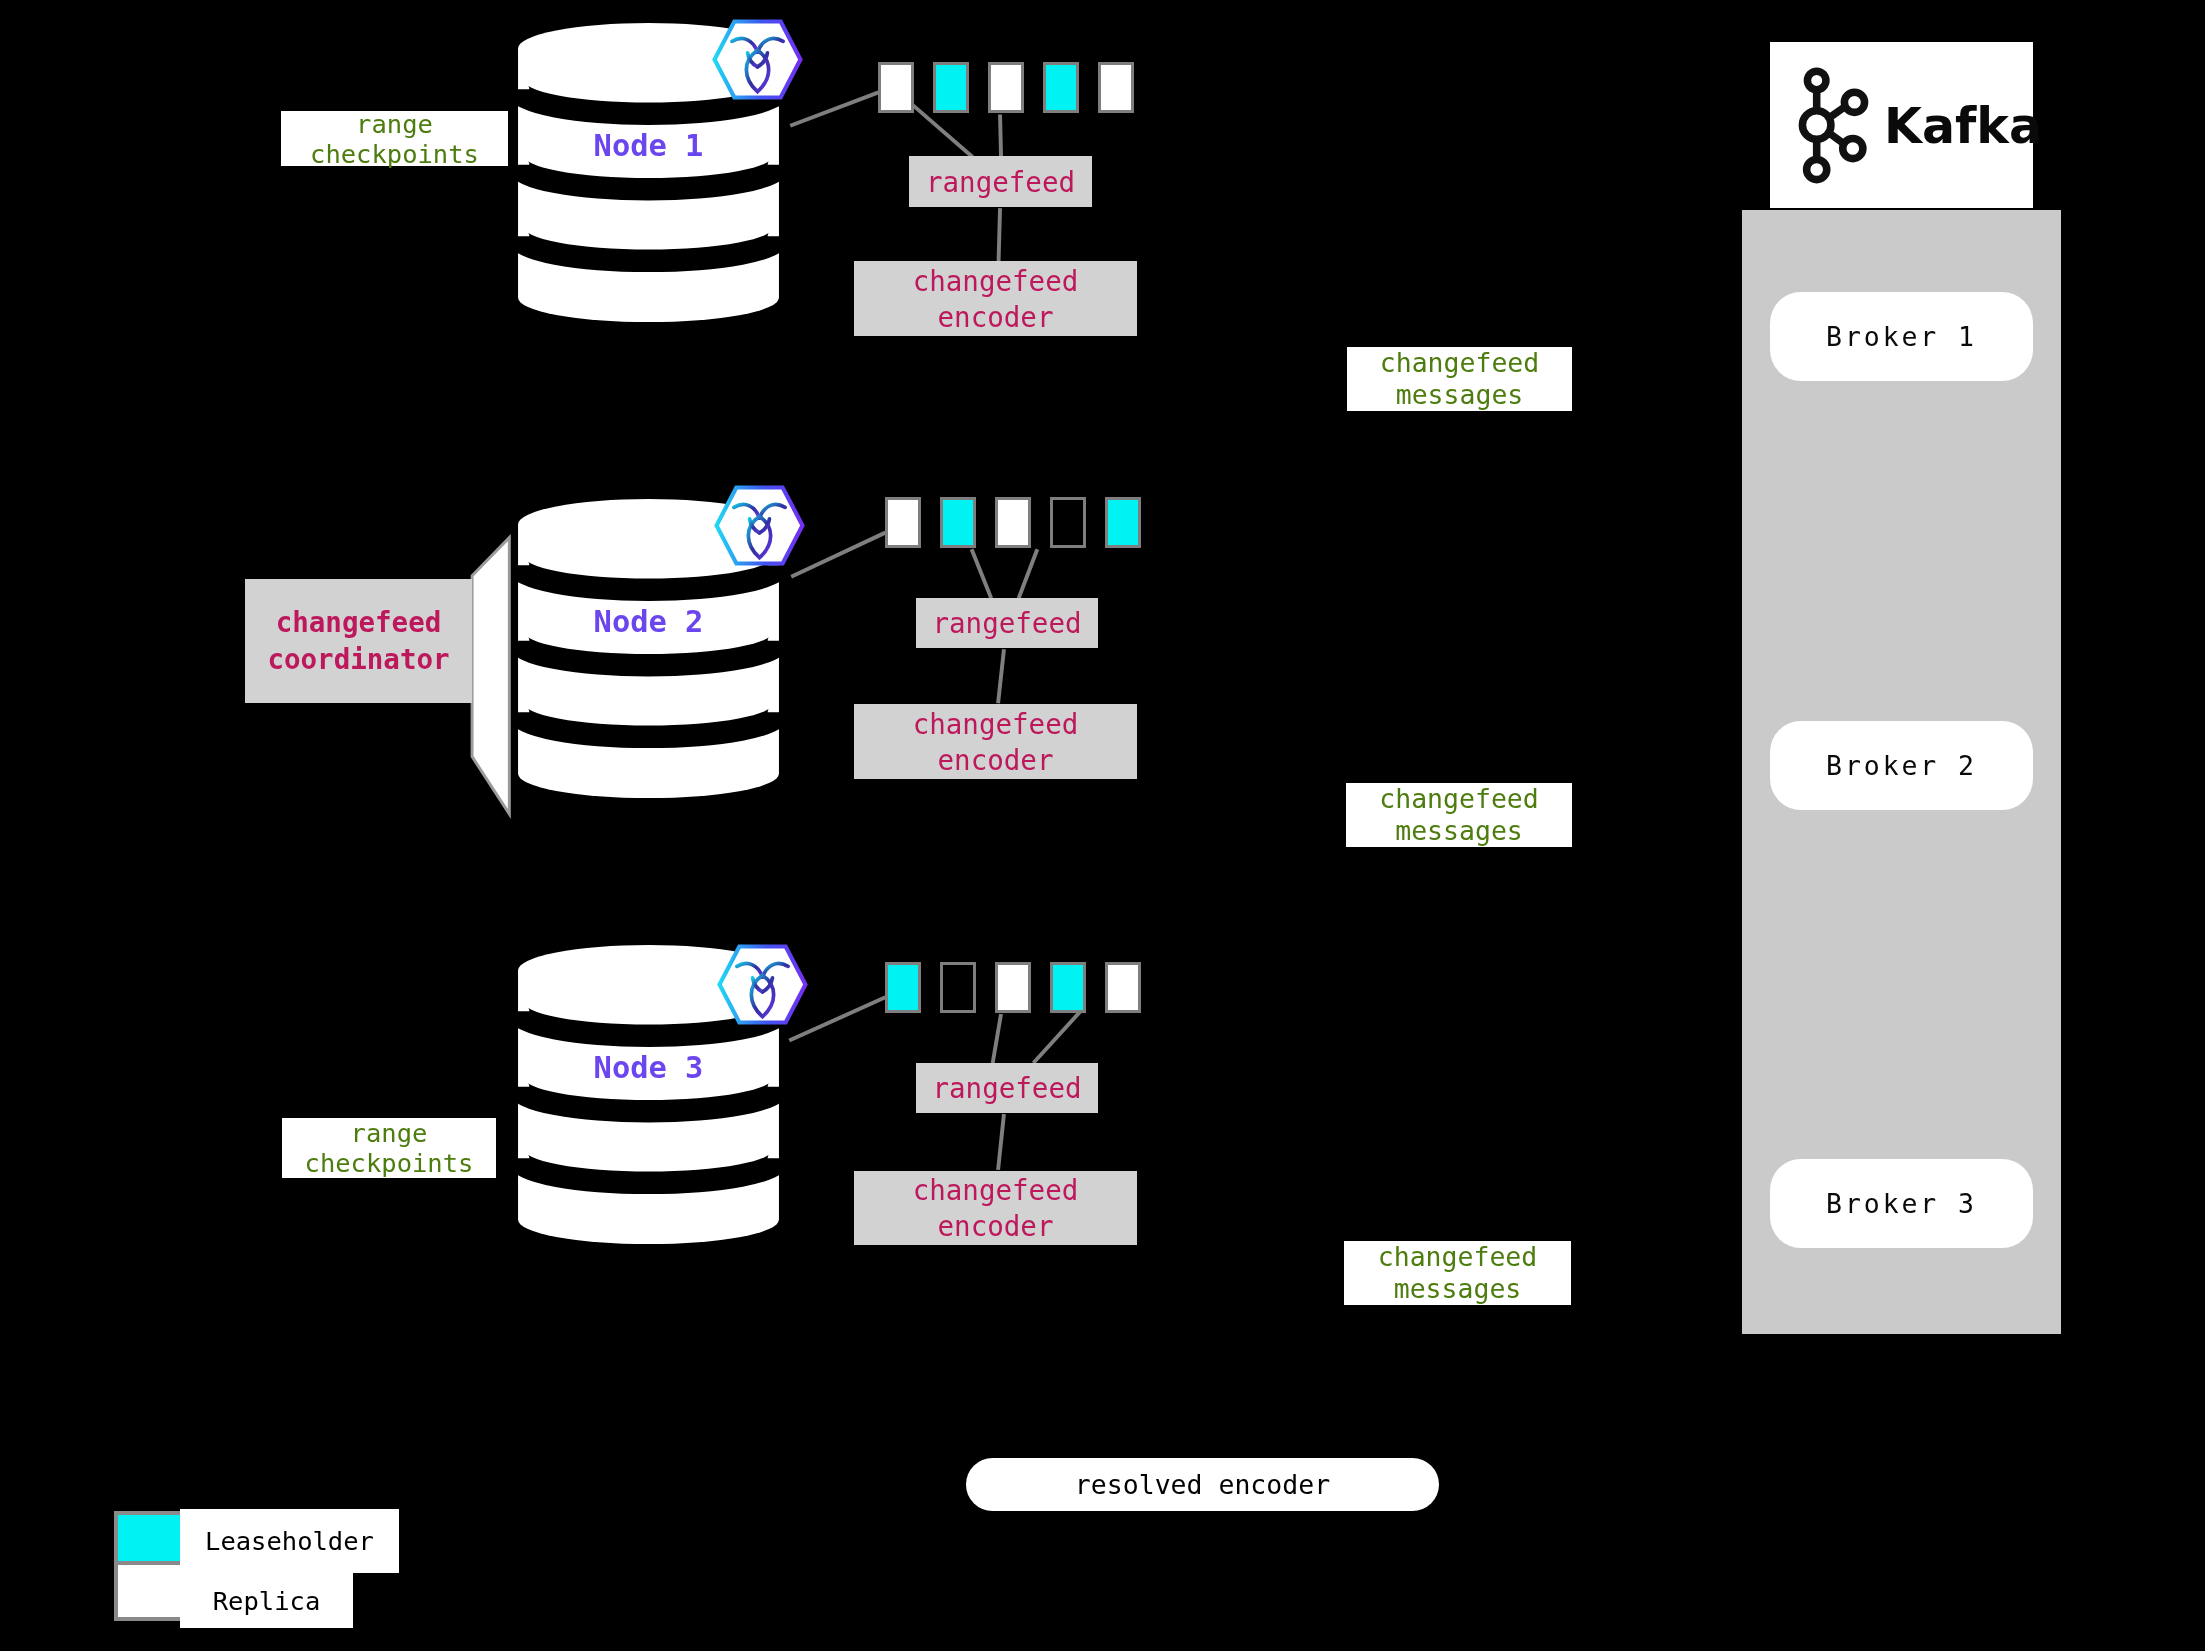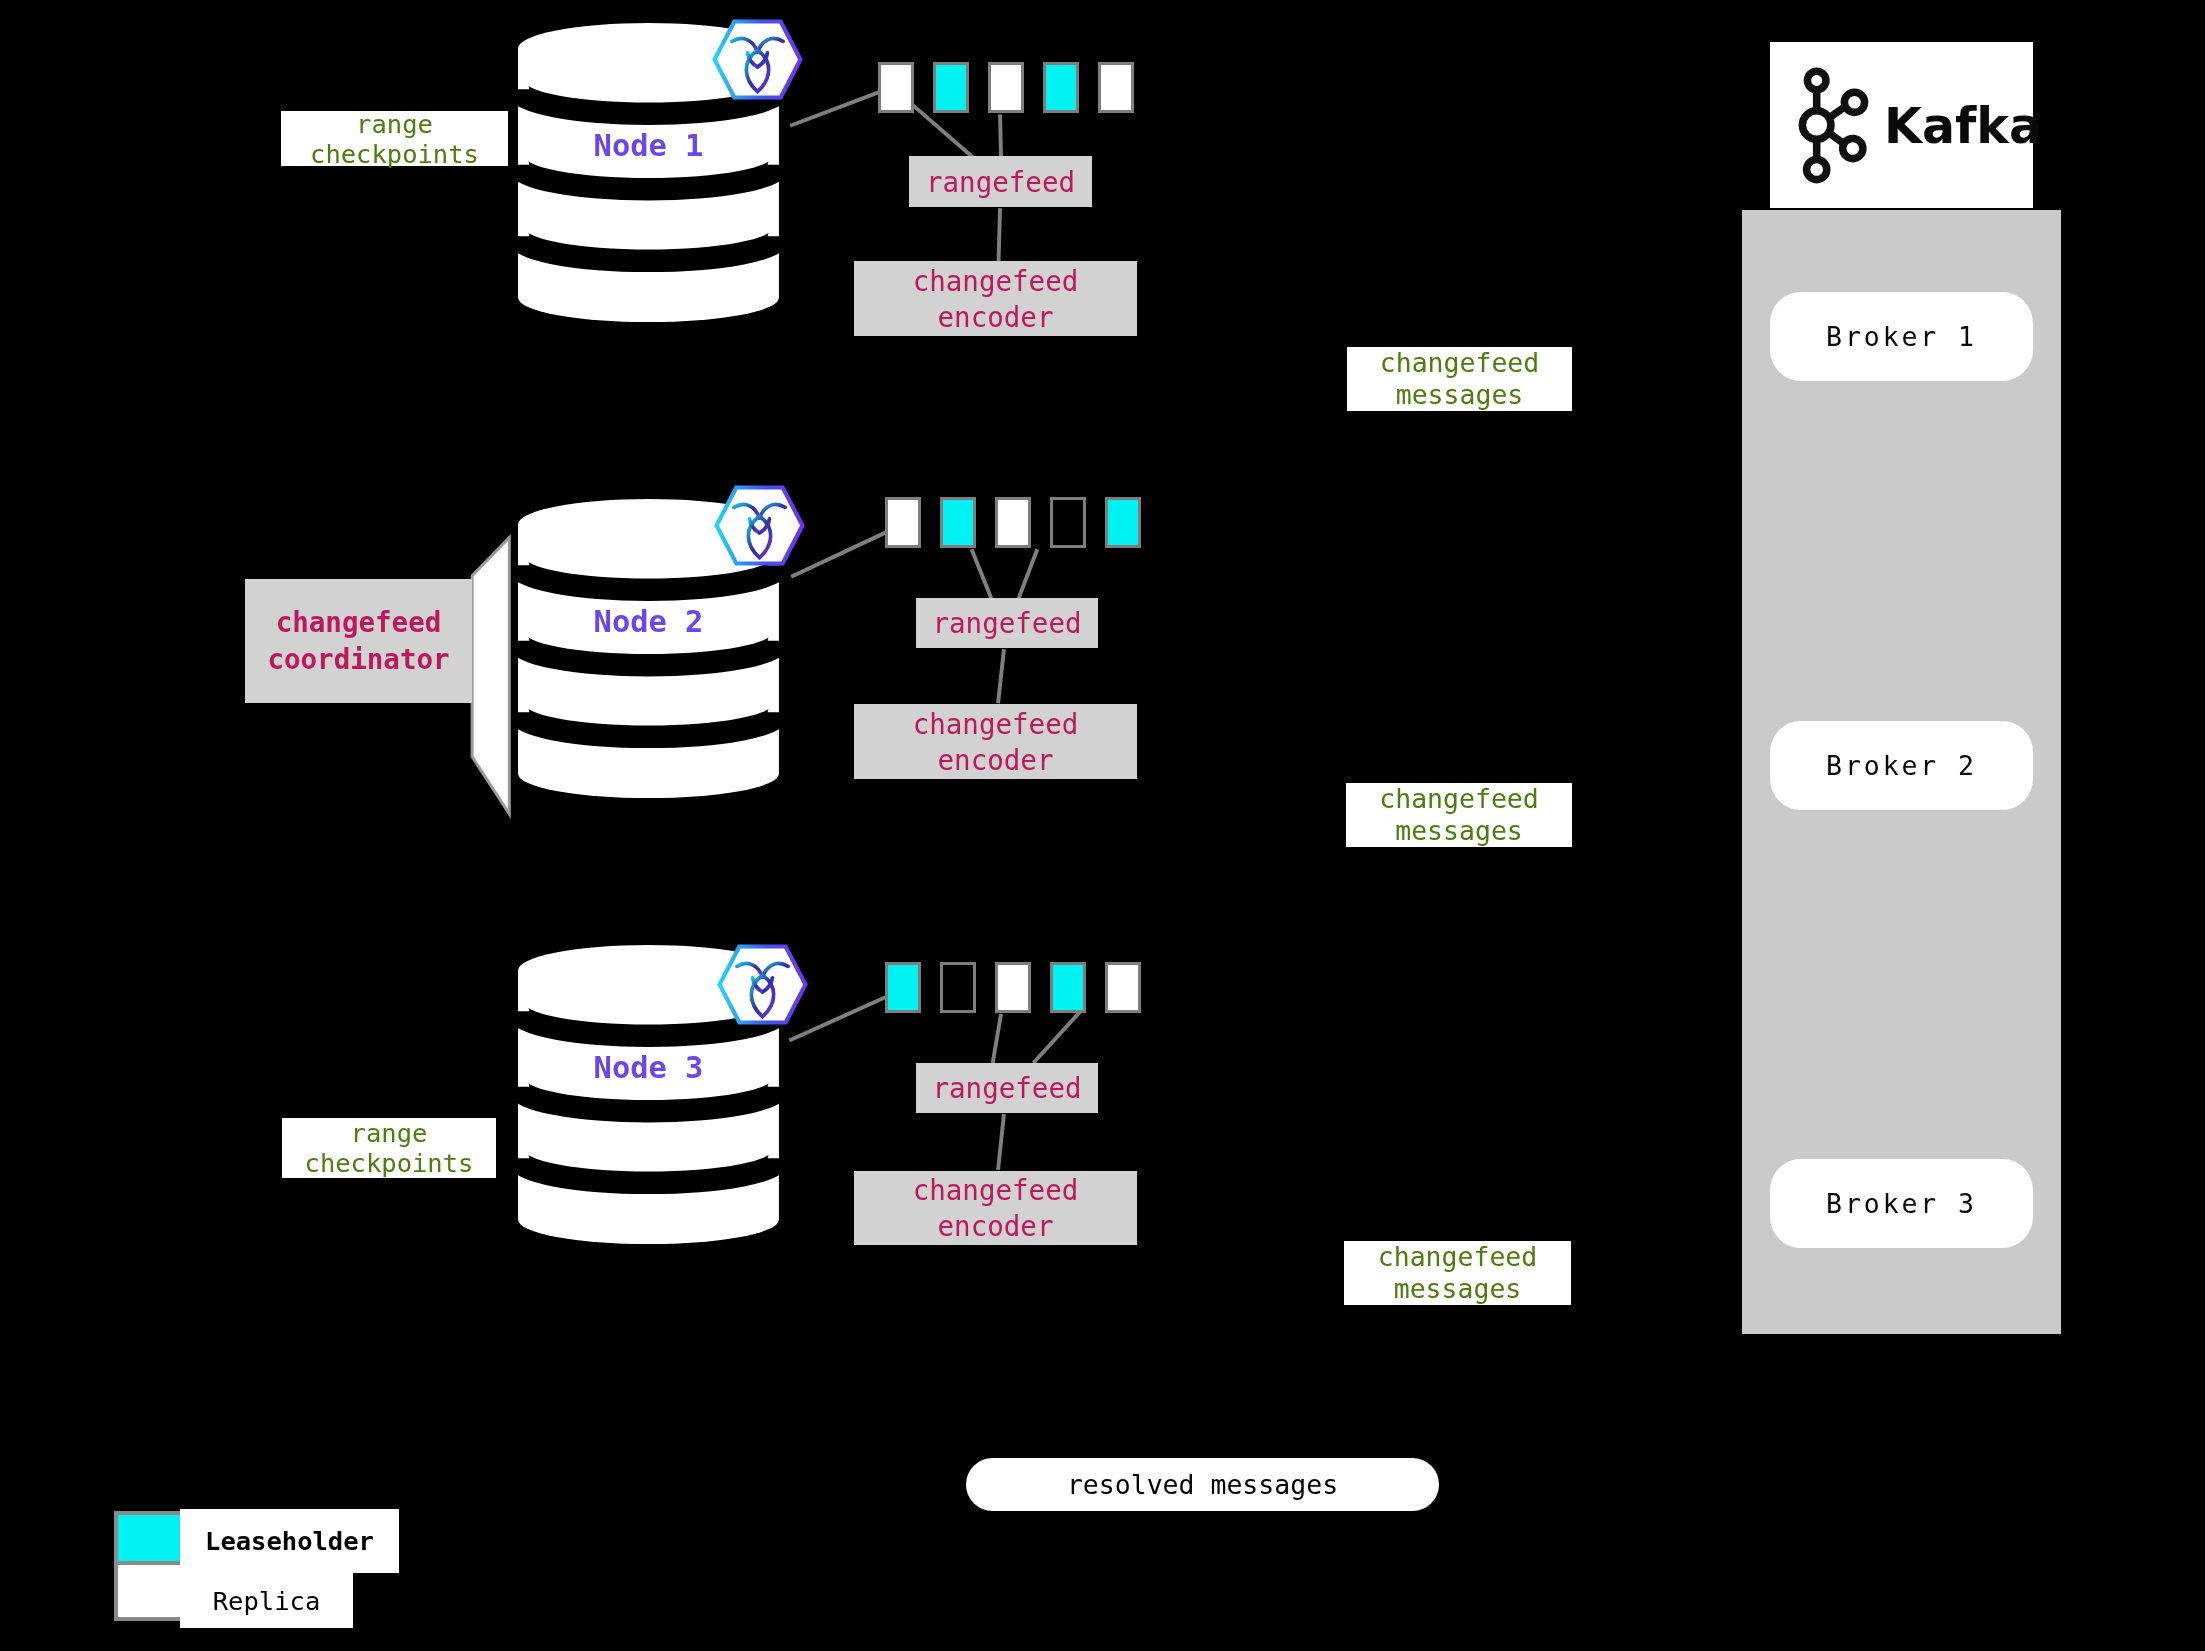--- a/index.html
+++ b/index.html
@@ -64,21 +64,21 @@
   
   .pill{left:966px;top:1458px;width:473px;height:53px;background:#fff;border-radius:26.5px;
         display:flex;align-items:center;justify-content:center;color:#000;font-size:26.5px;z-index:2;}
 
   
   .sw{position:absolute;width:67px;height:52px;border:4.4px solid #8a8a8a;z-index:2;}
   .sw1{left:114px;top:1511px;background:#00f2f2;}
   .sw2{left:114px;top:1561px;background:#fff;}
   .leg{position:absolute;background:#fff;color:#000;display:flex;align-items:center;justify-content:center;
        font-size:25.5px;z-index:2;}
-  .leg1{left:180px;top:1509px;width:219px;height:64px;font-weight:bold;}
+  .leg1{left:180px;top:1509px;width:219px;height:64px;}
   .leg2{left:180px;top:1573px;width:173px;height:55px;}
 </style>
 </head>
 <body>
 
 <div class="canvas">
 
   <svg class="overlay" width="2205" height="1652" viewBox="0 0 4498 3369">
     <defs>
       <linearGradient id="hexgrad" x1="0" y1="0" x2="1" y2="0">
@@ -252,21 +252,21 @@
         <line x1="41" y1="84" x2="59" y2="97"></line>
       </g>
     </svg>
     <div class="kafka-word">Kafka</div>
   </div>
 
   <div class="broker b1">Broker 1</div>
   <div class="broker b2">Broker 2</div>
   <div class="broker b3">Broker 3</div>
 
-  <div class="abs pill">resolved messages</div>
+  <div class="abs pill">resolved encoder</div>
 
   <div class="sw sw1"></div>
   <div class="sw sw2"></div>
   <div class="leg leg1">Leaseholder</div>
   <div class="leg leg2">Replica</div>
 
 </div>
 
 
 </body></html>

